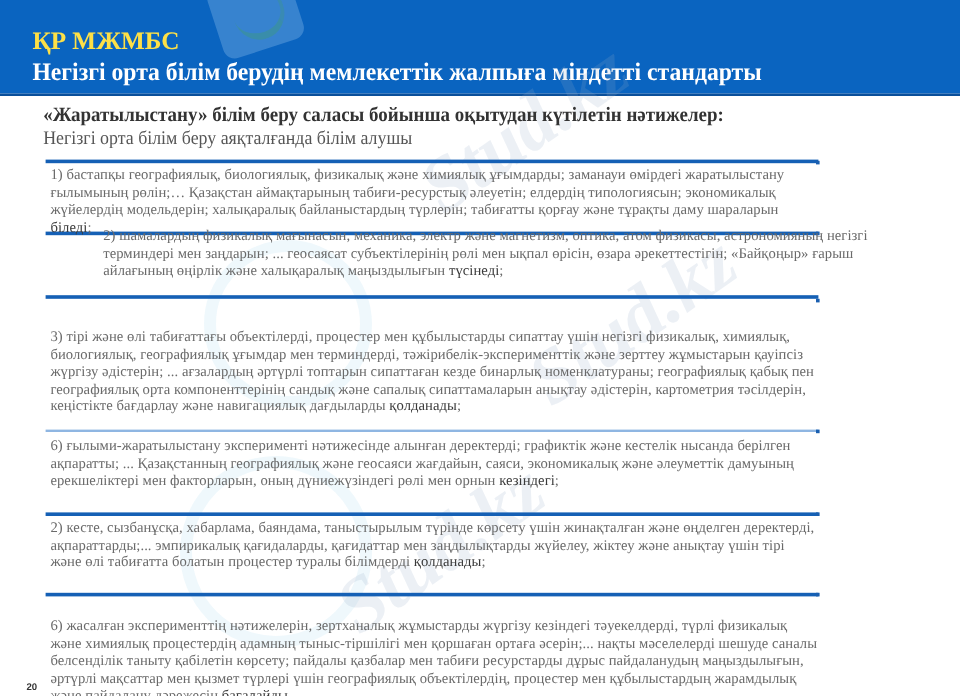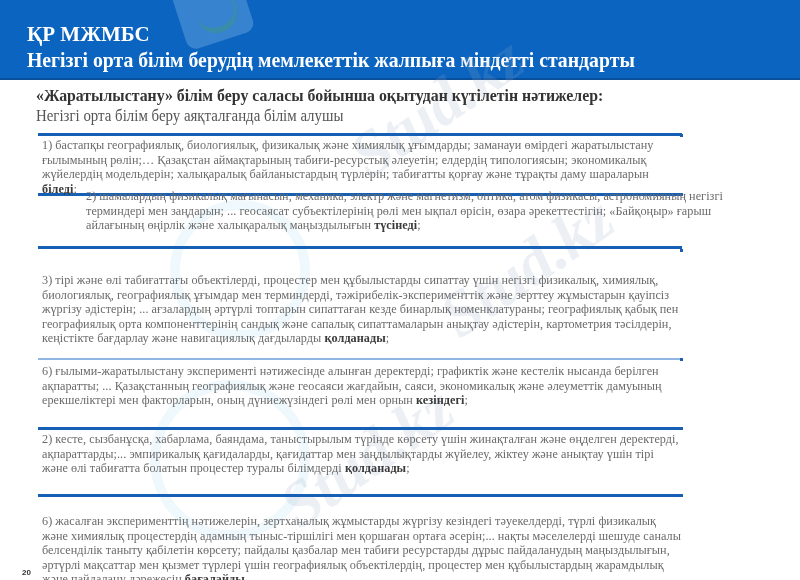--- a/index.html
+++ b/index.html
@@ -34,21 +34,21 @@
       position: absolute;
       left: 16px; top: 8px;
       width: 40px; height: 40px;
       border-radius: 50%;
       border-bottom: 6px solid rgba(60, 150, 140, 0.55);
       border-right: 3px solid rgba(60, 150, 140, 0.4);
     }
     .header-title {
       position: absolute;
       left: 27px; top: 22px;
-      color: #ffffff;
+      color: #fde047;
       font-weight: bold;
       font-size: 21px;
       line-height: 24px;
       white-space: nowrap;
     }
     .header-subtitle {
       position: absolute;
       left: 27px; top: 48px;
       color: #ffffff;
       font-weight: bold;
@@ -101,21 +101,21 @@
       position: absolute;
       left: 42px;
       width: 640px;
       font-size: 12.2px;
       line-height: 14.6px;
       color: #6a6a6a;
       letter-spacing: 0.05px;
     }
     .item .lead { }
     .item .verb {
-      font-weight: bold;
+      font-weight: normal;
       color: #3a3a3a;
     }
     .page-number {
       position: absolute;
       left: 22px; top: 568px;
       font-family: "Liberation Sans", sans-serif;
       font-size: 8px;
       font-weight: bold;
       color: #333333;
     }

